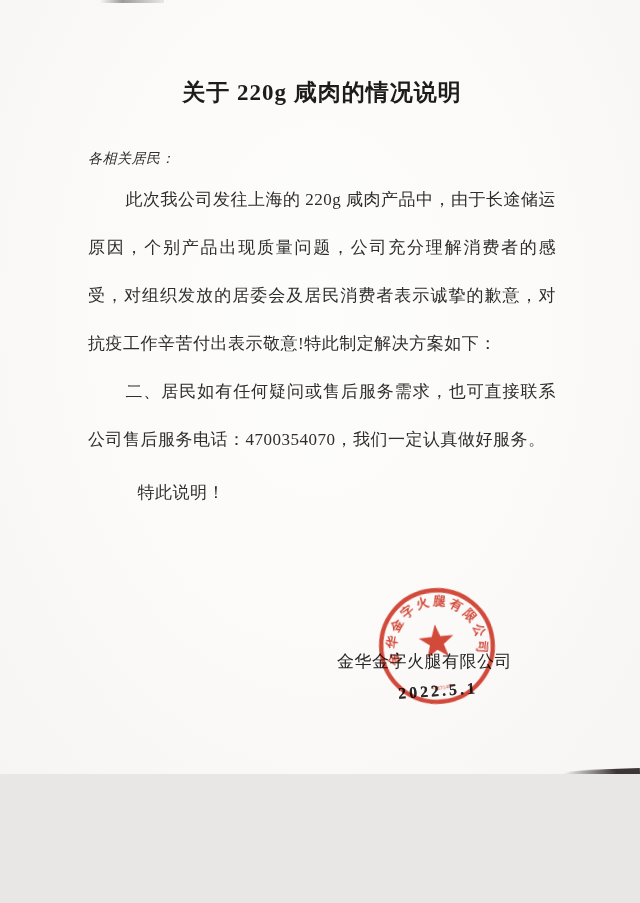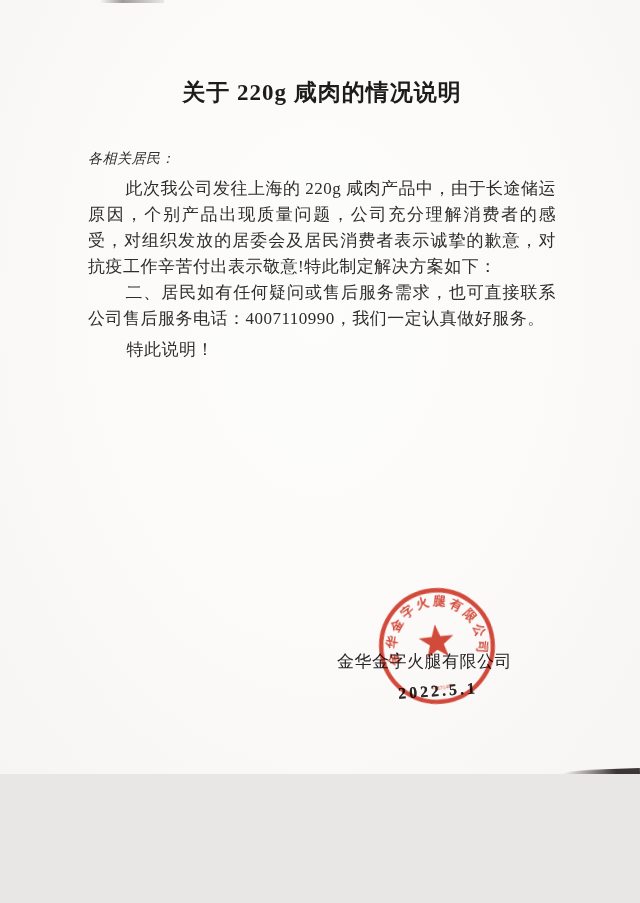--- a/index.html
+++ b/index.html
@@ -34,25 +34,25 @@
     font-weight:700;color:#1d1b1b;
     letter-spacing:1px;
   }
   .body-text{
     margin:34px 84px 0 88px;
   }
   .salutation{
     margin:0;font-size:14px;line-height:34px;letter-spacing:.5px;font-style:italic;
   }
   .para{
-    margin:0;font-size:17px;line-height:26px;letter-spacing:.5px;
+    margin:0;font-size:17px;line-height:48px;letter-spacing:.5px;
     text-align:justify;text-indent:2.2em;
   }
   .closing{
-    margin:1px;font-size:17px;line-height:34px;letter-spacing:.5px;
+    margin:12px;font-size:17px;line-height:34px;letter-spacing:.5px;
     text-indent:2.2em;
   }
   
   .sig-company{
     position:absolute;top:650px;right:128px;
     font-size:17px;letter-spacing:.5px;color:#272525;
     white-space:nowrap;
   }
   .sig-date{
     position:absolute;top:682px;left:398px;
@@ -78,21 +78,21 @@
 
 <div class="page">
 
   <div class="edge-smudge-top"></div>
 
   <h1 class="title">关于 220g 咸肉的情况说明</h1>
 
   <div class="body-text">
     <p class="salutation">各相关居民：</p>
     <p class="para">此次我公司发往上海的 220g 咸肉产品中，由于长途储运原因，个别产品出现质量问题，公司充分理解消费者的感受，对组织发放的居委会及居民消费者表示诚挚的歉意，对抗疫工作辛苦付出表示敬意!特此制定解决方案如下：</p>
-    <p class="para">二、居民如有任何疑问或售后服务需求，也可直接联系公司售后服务电话：4007110990，我们一定认真做好服务。</p>
+    <p class="para">二、居民如有任何疑问或售后服务需求，也可直接联系公司售后服务电话：4700354070，我们一定认真做好服务。</p>
     <p class="closing">特此说明！</p>
   </div>
 
   <span class="sig-company">金华金字火腿有限公司</span>
   <span class="sig-date">2022.5.1</span>
 
   <svg class="stamp" viewBox="0 0 140 140" aria-hidden="true">
     <defs>
       <path id="arcTop" d="M 25.8 86.1 A 47 47 0 1 1 114.2 86.1" fill="none"></path>
       <path id="arcBottom" d="M 41.3 111 A 50 50 0 0 0 98.7 111" fill="none"></path>

